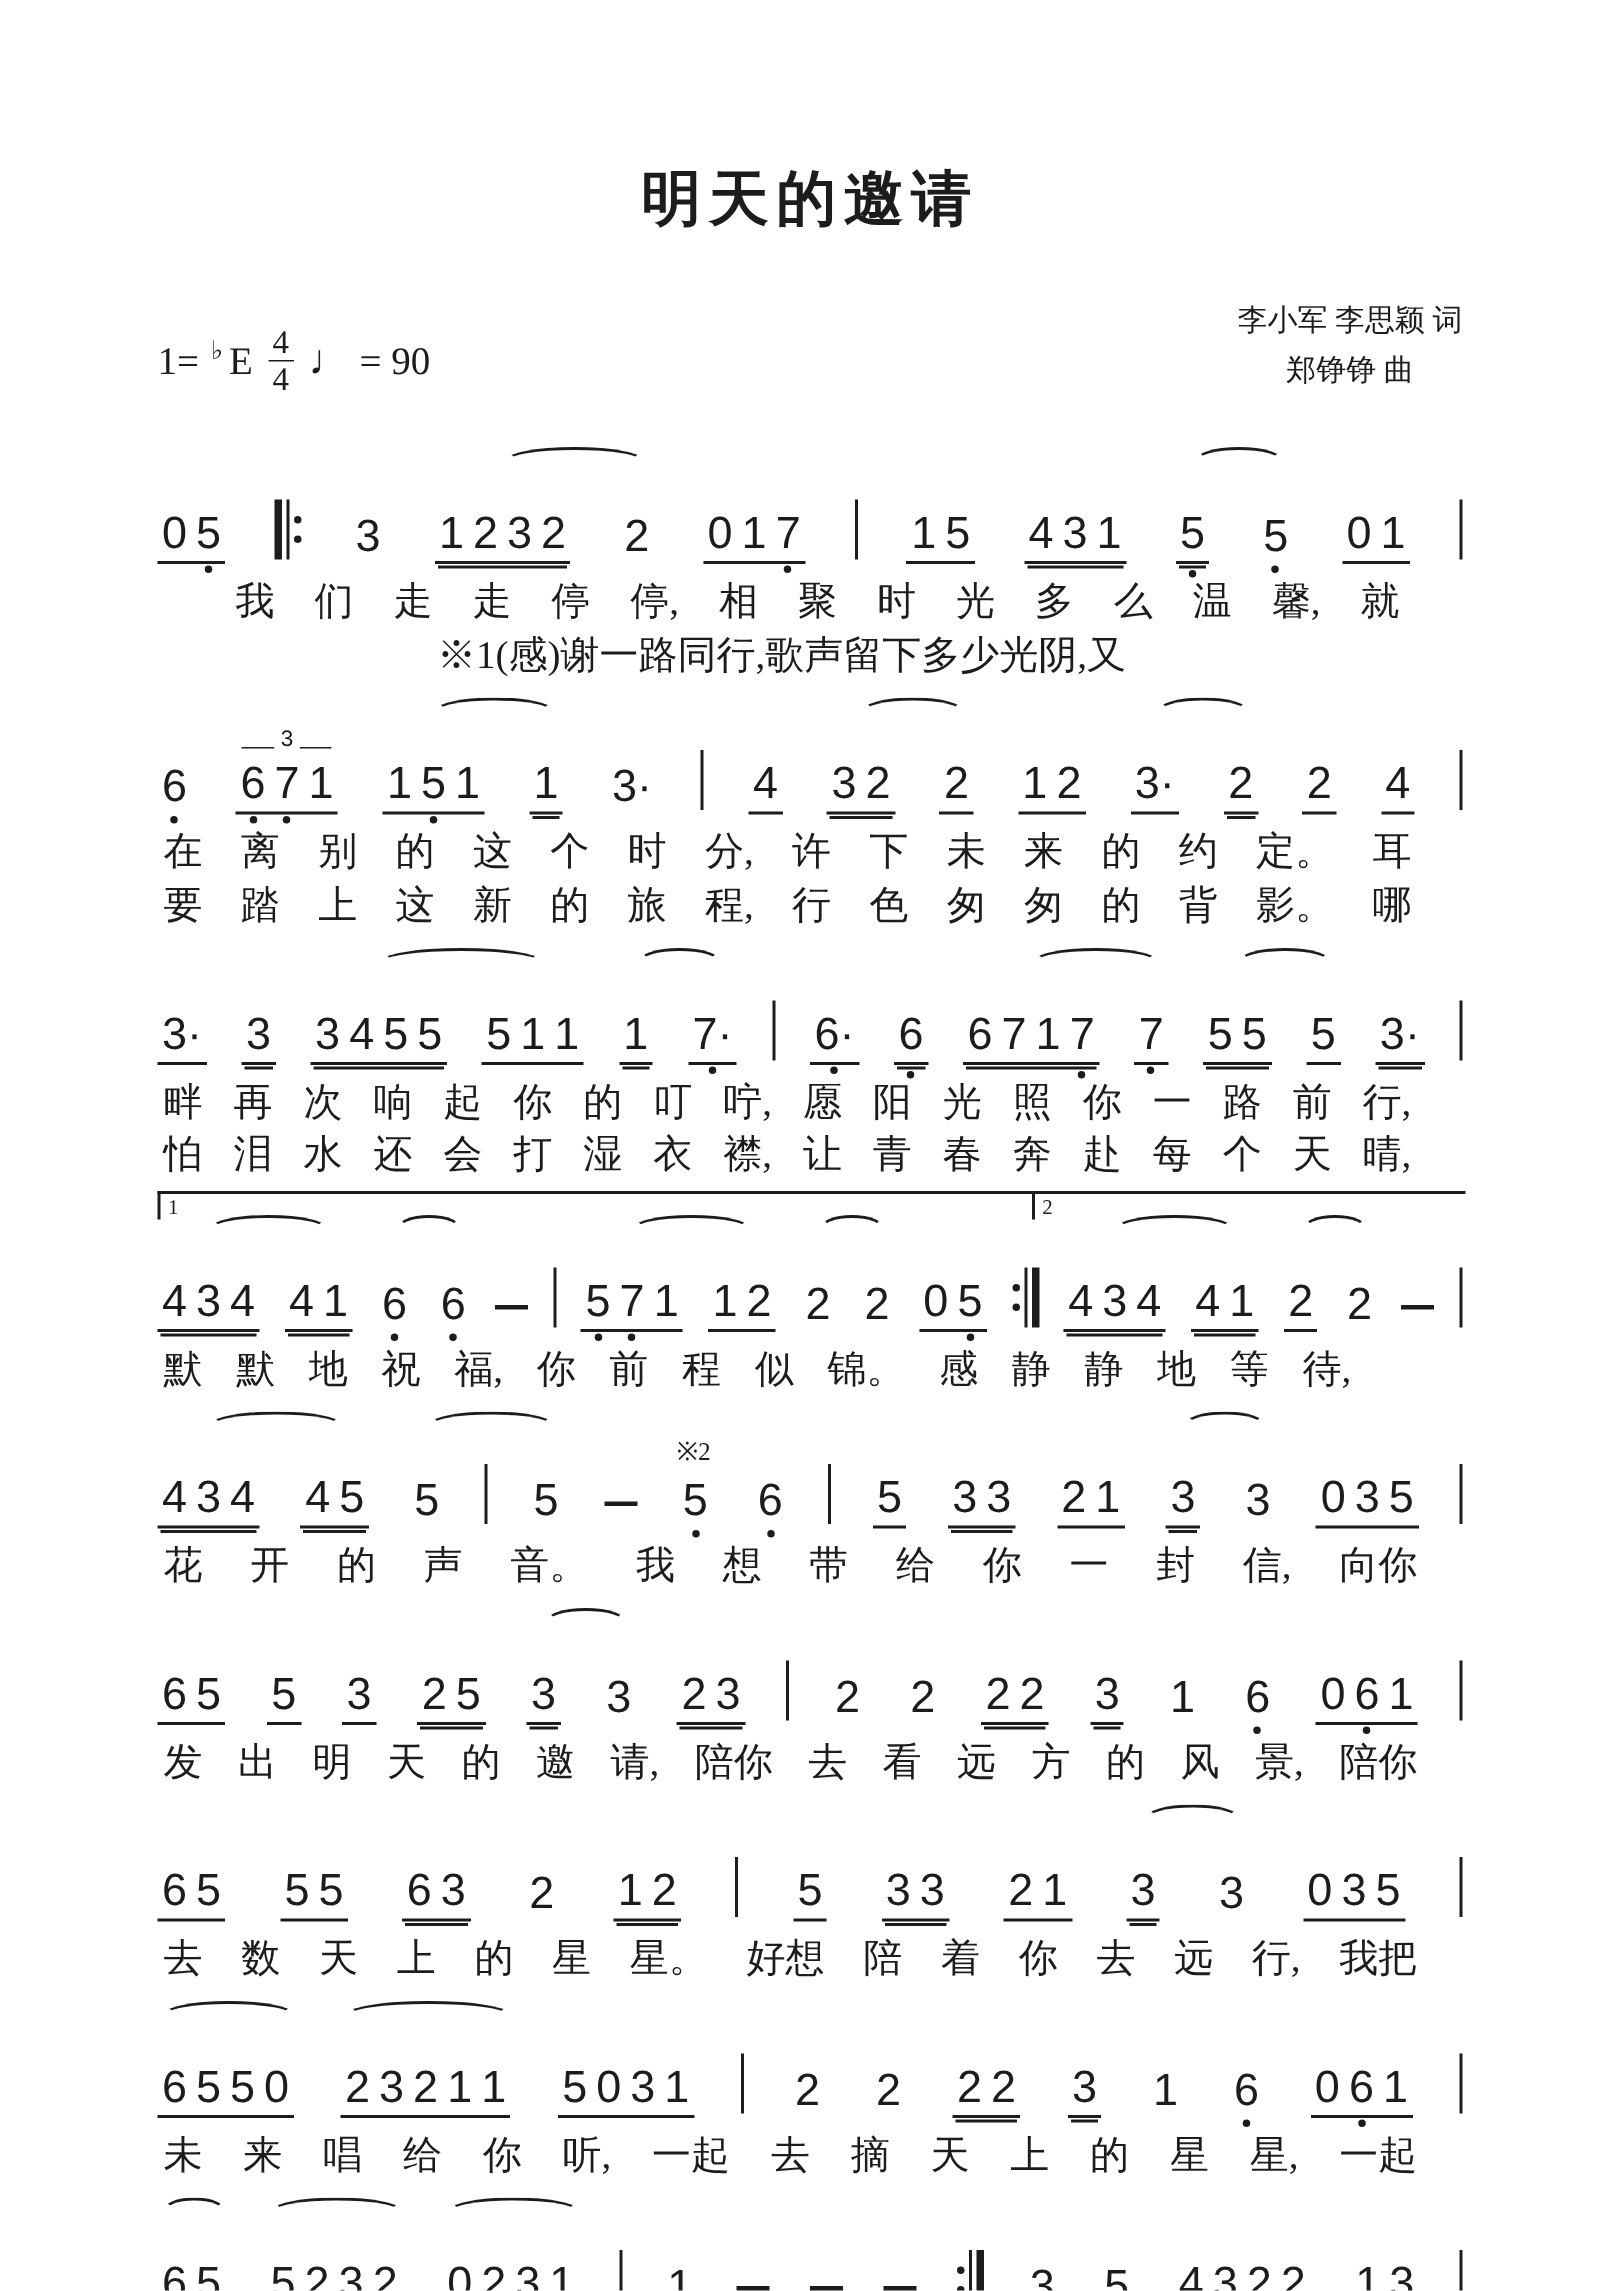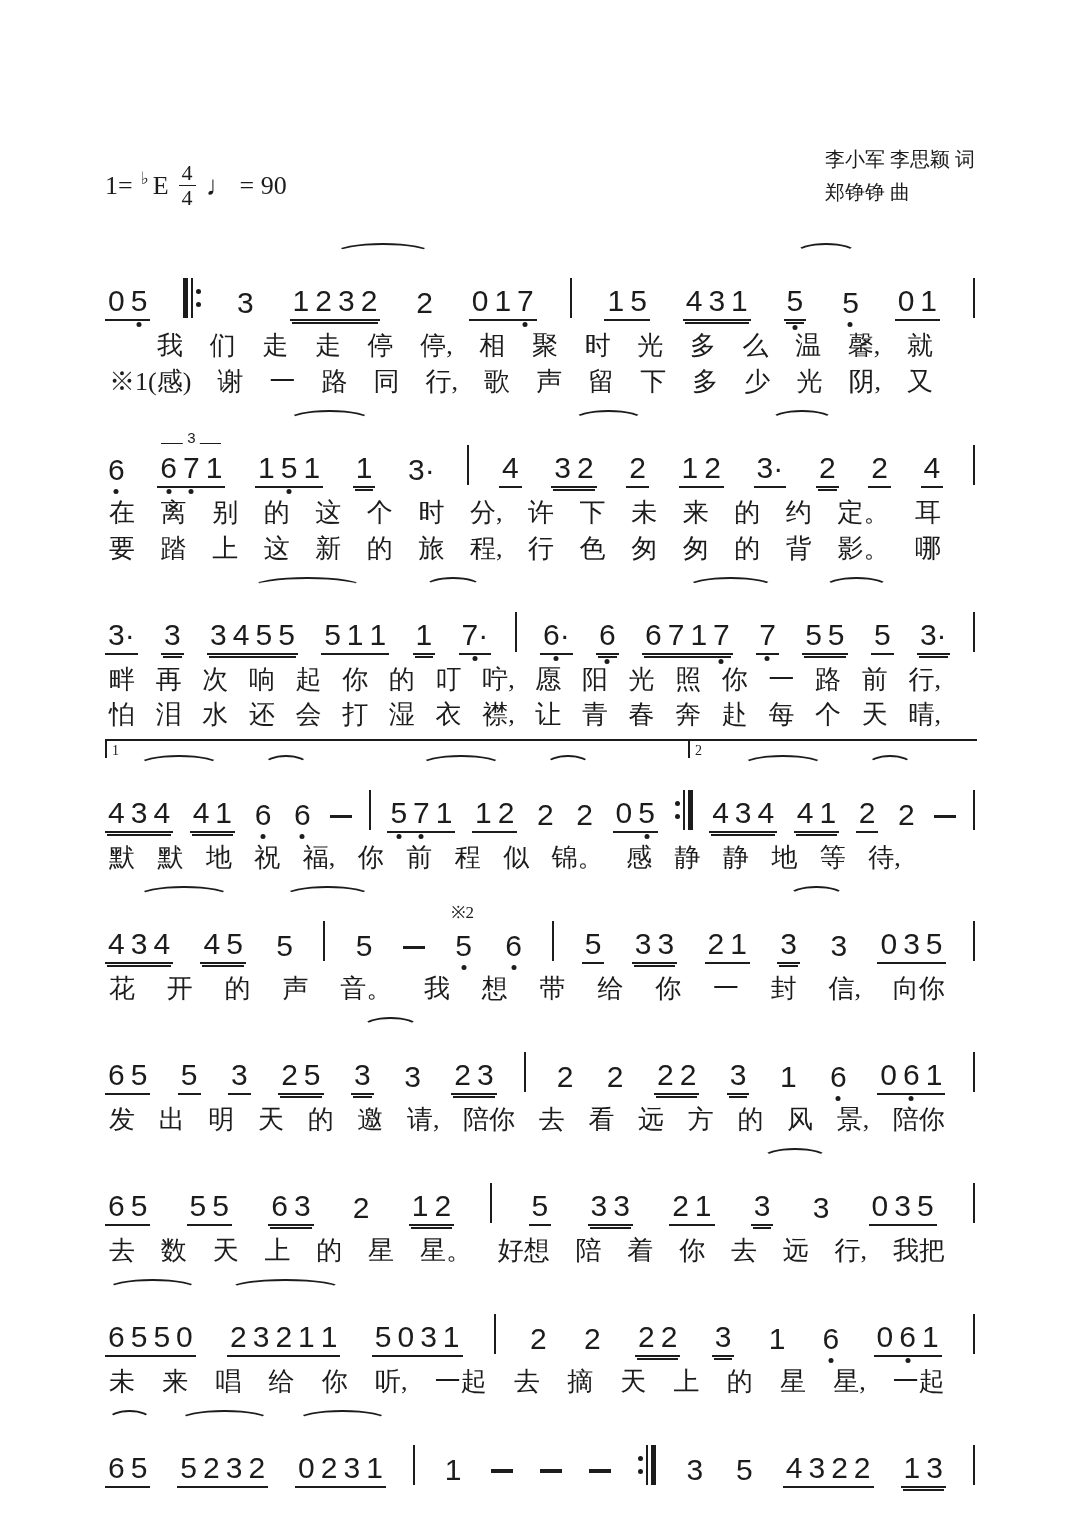--- a/index.html
+++ b/index.html
@@ -8,21 +8,21 @@
   .sheet{padding:105px 105px 0 105px;}
   .title{text-align:center;font-size:40px;font-weight:bold;letter-spacing:5px;
          font-family:"Liberation Sans",sans-serif;}
   .meta{display:flex;justify-content:space-between;align-items:flex-end;margin-top:38px;}
   .keysig{font-family:"Liberation Serif",serif;font-size:26px;display:flex;align-items:center;gap:6px;}
   .keysig sup{font-size:17px;position:relative;top:-7px;left:2px;}
   .frac{display:inline-flex;flex-direction:column;align-items:center;line-height:1;font-size:22px;margin:0 4px;}
   .frac .top{border-bottom:1.5px solid #1c1c1c;padding:0 3px 1px 3px;}
   .frac .bot{padding-top:1px;}
   .tempo-note{font-size:28px;}
-  .credits{text-align:left;font-size:20px;line-height:1.65;font-family:"Liberation Serif",serif;}
+  .credits{text-align:center;font-size:20px;line-height:1.65;font-family:"Liberation Serif",serif;}
   .score{margin-top:30px;}
   .system{position:relative;margin-bottom:9px;}
   .notes-row{position:relative;display:flex;justify-content:space-between;align-items:flex-end;
              padding-top:20px;min-height:62px;}
   .has-volta .notes-row{padding-top:32px;}
   .tok{position:relative;}
   .grp{display:inline-flex;align-items:flex-end;gap:6px;padding:0 3px 3px 3px;position:relative;}
   .grp.u1,.grp.u2{border-bottom:2px solid #1c1c1c;}
   .grp.u2::after{content:"";position:absolute;left:2px;right:2px;bottom:-5px;height:2px;background:#1c1c1c;}
   .note{position:relative;font-size:30px;line-height:1;font-family:"Liberation Sans",sans-serif;}
@@ -50,20 +50,21 @@
   .volta-label{font-size:14px;padding-left:5px;font-family:"Liberation Serif",serif;line-height:1.1;display:inline-block;}
   .lyric-row{display:flex;justify-content:space-between;align-items:baseline;
              font-family:"Liberation Serif",serif;font-size:26px;margin-top:10px;line-height:1.15;}
   .lyric-row + .lyric-row{margin-top:6px;}
   .syl{white-space:nowrap;}
 </style>
 </head>
 <body>
 
 <div class="sheet">
+  <div class="title">明天的邀请</div>
 
   <div class="meta">
     <div class="keysig">
       <span>1=</span>
         <sup>♭</sup>
         <span>E</span>
       <span class="frac">
         <span class="top">4</span>
         <span class="bot">4</span>
       </span>
@@ -146,21 +147,21 @@
           <span class="syl">相</span>
           <span class="syl">聚</span>
           <span class="syl">时</span>
           <span class="syl">光</span>
           <span class="syl">多</span>
           <span class="syl">么</span>
           <span class="syl">温</span>
           <span class="syl">馨,</span>
           <span class="syl">就</span>
         </div>
-        <div class="lyric-row" style="padding-left: 4px; padding-right: 42px;">
+        <div class="lyric-row" style="padding-left: 4px; padding-right: 42px; justify-content: center;">
           <span class="syl">※1(感)</span>
           <span class="syl">谢</span>
           <span class="syl">一</span>
           <span class="syl">路</span>
           <span class="syl">同</span>
           <span class="syl">行,</span>
           <span class="syl">歌</span>
           <span class="syl">声</span>
           <span class="syl">留</span>
           <span class="syl">下</span>

